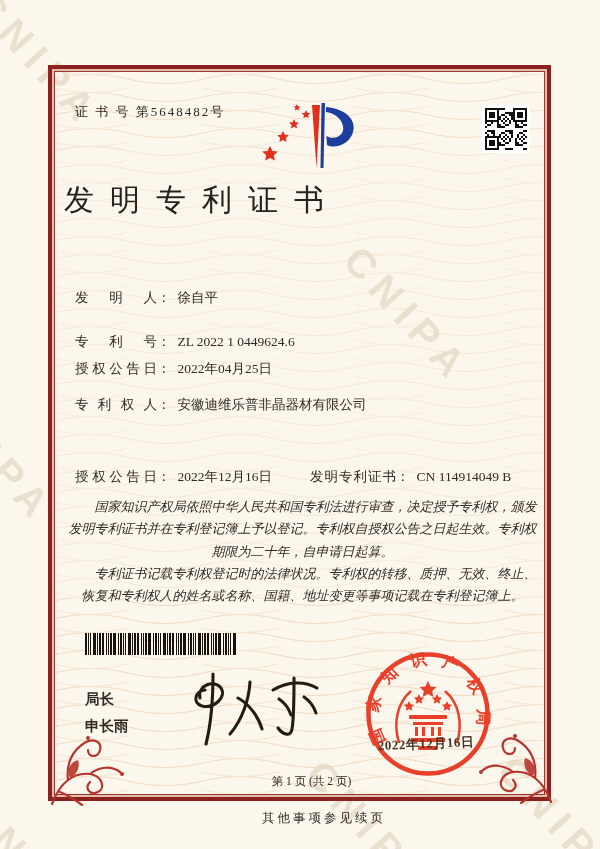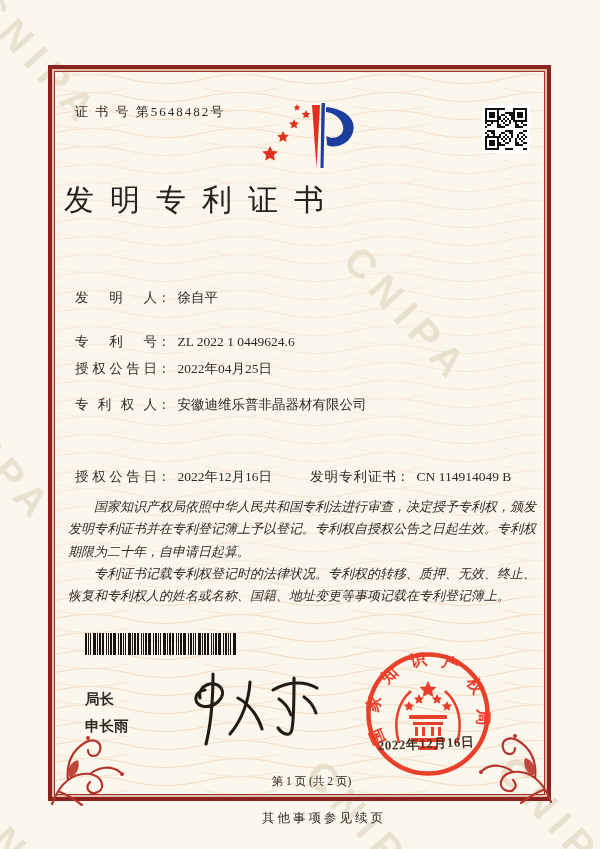--- a/index.html
+++ b/index.html
@@ -38,21 +38,21 @@
   .frow{position:absolute;left:75px;font-size:13.5px;white-space:nowrap;z-index:5;}
   .frow2{position:absolute;left:310px;font-size:13.5px;white-space:nowrap;z-index:5;}
   .flabel{display:inline-block;width:82px;text-align:justify;text-align-last:justify;}
   .flabel2{display:inline-block;width:86px;text-align:justify;text-align-last:justify;}
   .fval{margin-left:7px;}
   
   .legal{
     position:absolute;left:68px;top:496px;width:469px;z-index:5;
     font-size:13px;line-height:1.72;font-style:italic;
   }
-  .legal p{margin:0;text-indent:2em;}
+  .legal p{margin:0;text-indent:2em;text-align:center;}
   
   .barcode{position:absolute;left:85px;top:633px;z-index:5;}
   .qr{position:absolute;left:482px;top:105px;width:48px;height:48px;background:#ffffff;z-index:5;}
   .qr svg{position:absolute;left:3px;top:3px;}
   
   .director{
     position:absolute;left:85px;top:686px;z-index:5;
     font-family:"Liberation Sans", sans-serif;font-weight:bold;font-size:14.5px;line-height:27px;
   }
   .signature{position:absolute;left:170px;top:668px;z-index:6;}

